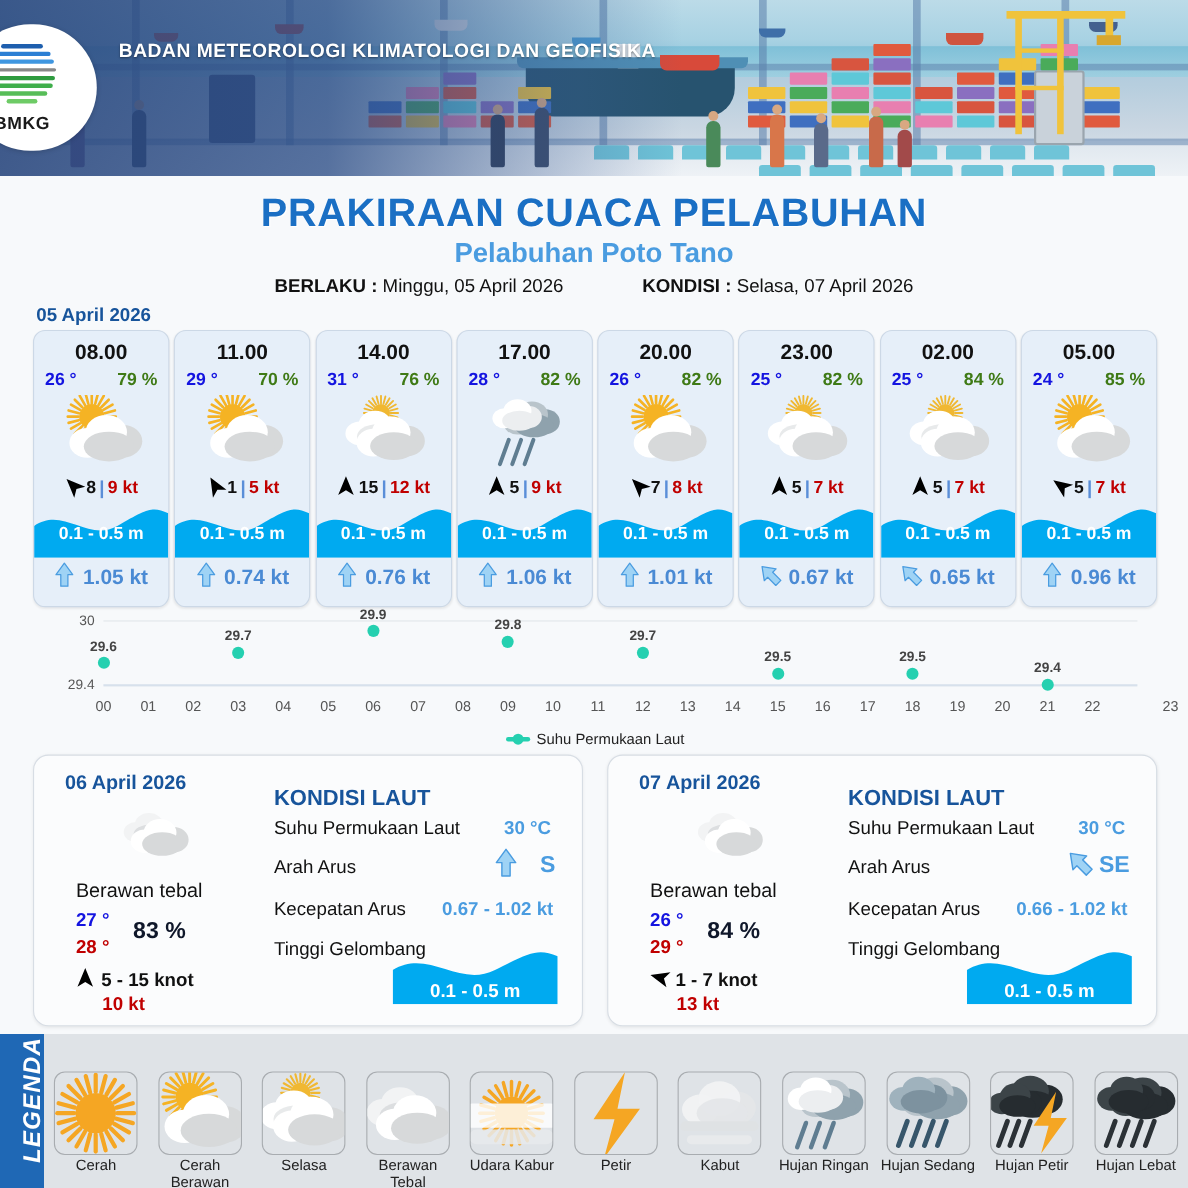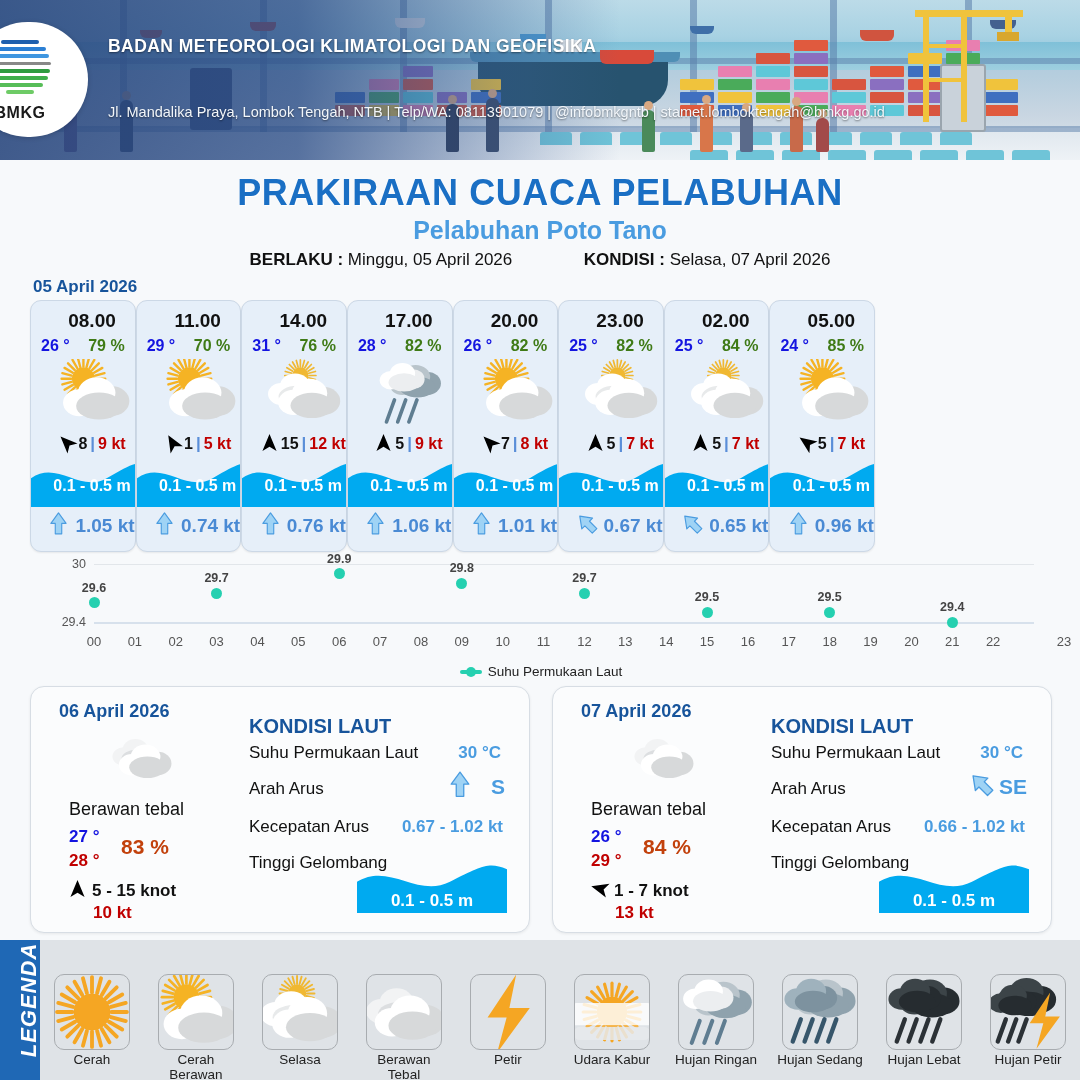--- a/index.html
+++ b/index.html
@@ -54,21 +54,21 @@
     font-size:36px;font-weight:bold;color:#1a6fc4;letter-spacing:.6px;
     text-shadow:1px 1px 0 rgba(255,255,255,.9);}
   .t2{position:absolute;left:0;top:216px;width:1080px;text-align:center;
     font-size:25px;font-weight:bold;color:#4a9ce0;}
   .t3{position:absolute;left:0;top:250px;width:1080px;text-align:center;font-size:17px;color:#111;}
   .t3 b{font-weight:bold;}
   .t3 .gap{display:inline-block;width:62px;}
   .dlabel{position:absolute;left:33px;top:277px;font-size:17px;font-weight:bold;color:#17549b;}
 
   
-  .cards{position:absolute;left:30px;top:300px;width:845px;height:250px;
+  .cards{position:absolute;left:30px;top:300px;width:1022px;height:250px;
     display:flex;justify-content:space-between;}
   .card{width:122px;height:250px;background:#e6eff9;border:1px solid #ccd8e6;border-radius:11px;
     position:relative;overflow:hidden;box-shadow:0 1px 2px rgba(0,0,0,.07);}
   .c-time{position:absolute;left:0;top:9px;width:122px;text-align:center;
     font-size:19px;font-weight:bold;color:#111;}
   .c-temp{position:absolute;left:10px;top:36px;font-size:16px;font-weight:bold;color:#1414e0;}
   .c-hum{position:absolute;right:10px;top:36px;font-size:16px;font-weight:bold;color:#3f7a16;}
   .c-icon{position:absolute;left:0;top:58px;width:122px;height:66px;}
   .c-wind{position:absolute;left:0;top:130px;width:122px;height:26px;
     display:flex;align-items:center;justify-content:center;gap:3px;}
@@ -102,21 +102,21 @@
   
   .days{position:absolute;left:30px;top:686px;width:1022px;height:245px;
     display:flex;justify-content:space-between;}
   .day{width:498px;height:245px;background:#fbfcfd;border:1px solid #d7dde4;border-radius:14px;
     position:relative;box-shadow:0 1px 3px rgba(0,0,0,.07);}
   .d-date{position:absolute;left:28px;top:14px;font-size:18px;font-weight:bold;color:#17549b;}
   .d-icon{position:absolute;left:60px;top:42px;width:100px;height:56px;}
   .d-cond{position:absolute;left:38px;top:112px;font-size:18px;color:#111;}
   .d-tmin{position:absolute;left:38px;top:140px;font-size:17px;font-weight:bold;color:#1414e0;}
   .d-tmax{position:absolute;left:38px;top:164px;font-size:17px;font-weight:bold;color:#c00000;}
-  .d-hum{position:absolute;left:90px;top:148px;font-size:21px;font-weight:bold;color:#c2410c;}
+  .d-hum{position:absolute;left:90px;top:148px;font-size:21px;font-weight:bold;color:#0f172a;}
   .d-wind{position:absolute;left:38px;top:192px;font-size:17px;font-weight:bold;color:#111;
     display:flex;align-items:center;gap:6px;}
   .d-gust{position:absolute;left:62px;top:216px;font-size:17px;font-weight:bold;color:#c00000;}
 
   .d-sea-t{position:absolute;left:218px;top:28px;font-size:20px;font-weight:bold;color:#17549b;}
   .d-r{position:absolute;left:218px;font-size:17px;color:#111;}
   .d-v{position:absolute;font-size:17px;font-weight:bold;color:#4a9ce0;}
   .d-wavebox{position:absolute;width:150px;height:52px;}
   .d-wavetxt{position:absolute;width:150px;text-align:center;font-size:17px;font-weight:bold;color:#fff;}
 
@@ -278,21 +278,20 @@
       <i style="top:28px;left:2px;width:62px;height:3px;background:#888;"></i>
       <i style="top:35px;left:3px;width:60px;background:#2e9b3f;"></i>
       <i style="top:42px;left:5px;width:56px;background:#3fae4b;"></i>
       <i style="top:49px;left:10px;width:46px;background:#57bd58;"></i>
       <i style="top:56px;left:19px;width:28px;background:#6ecb66;"></i>
     </div>
     <div class="logo-txt">BMKG</div>
   </div>
 
   <div class="hdr-l1">BADAN METEOROLOGI KLIMATOLOGI DAN GEOFISIKA</div>
-  <div class="hdr-l3">Jl. Mandalika Praya, Lombok Tengah, NTB | Telp/WA: 08113901079 | @infobmkgntb | stamet.lomboktengah@bmkg.go.id</div>
 </div>
 
 <div class="t1">PRAKIRAAN CUACA PELABUHAN</div>
 <div class="t2">Pelabuhan Poto Tano</div>
 <div class="t3">
   <b>BERLAKU :</b>
   <span>Minggu, 05 April 2026</span>
   <span class="gap"></span>
   <b>KONDISI :</b>
   <span>Selasa, 07 April 2026</span>
@@ -986,26 +985,20 @@
           <ellipse cx="31.82" cy="39.22" rx="20.720000000000002" ry="12.21" fill="#dcdee0" opacity="1"></ellipse>
             <ellipse cx="24.893600000000006" cy="47.212" rx="17.168" ry="14.163599999999999" fill="#ffffff" opacity="1"></ellipse>
           <ellipse cx="59.229600000000005" cy="45.495200000000004" rx="18.026399999999995" ry="15.451199999999998" fill="#d7d9da" opacity="1"></ellipse>
           <ellipse cx="42.92" cy="36.9112" rx="19.743199999999998" ry="16.3096" fill="#ffffff" opacity="1"></ellipse>
           <ellipse cx="45.495200000000004" cy="50.6456" rx="24.0352" ry="14.163599999999999" fill="#d7d9da" opacity="1"></ellipse>
           </svg></div>
                  <div class="leg-lbl">Berawan Tebal</div>
       </div>
       <div class="leg-it">
         <div class="leg-box"><svg viewBox="0 0 74 74" width="100%" height="100%">
-            <polygon points="45.1696,-0.4440000000000026 16.576,42.4464 35.6384,42.4464 26.1072,77.848 58.7856,32.9152 38.3616,32.9152" fill="#f5a623"></polygon>
-          </svg></div>
-                 <div class="leg-lbl">Petir</div>
-      </div>
-      <div class="leg-it">
-        <div class="leg-box"><svg viewBox="0 0 74 74" width="100%" height="100%">
             <circle cx="37" cy="37" r="15.140400000000001" fill="#f5a623"></circle>
             <line x1="53.1172" y1="37" x2="65.8156" y2="37" stroke="#f5a623" stroke-width="3.1746000000000003" stroke-linecap="round"></line>
             <line x1="52.56801972746617" y1="41.17143831372635" x2="64.83373224001528" y2="44.4580260760562" stroke="#f5a623" stroke-width="3.1746000000000003" stroke-linecap="round"></line>
             <line x1="50.957904637874556" y1="45.0586" x2="61.955041625290875" y2="51.407799999999995" stroke="#f5a623" stroke-width="3.1746000000000003" stroke-linecap="round"></line>
             <line x1="48.396581413739824" y1="48.396581413739824" x2="57.37570616395908" y2="57.37570616395908" stroke="#f5a623" stroke-width="3.1746000000000003" stroke-linecap="round"></line>
             <line x1="45.058600000000006" y1="50.957904637874556" x2="51.40780000000001" y2="61.955041625290875" stroke="#f5a623" stroke-width="3.1746000000000003" stroke-linecap="round"></line>
             <line x1="41.17143831372635" y1="52.56801972746617" x2="44.4580260760562" y2="64.83373224001528" stroke="#f5a623" stroke-width="3.1746000000000003" stroke-linecap="round"></line>
             <line x1="37" y1="53.1172" x2="37" y2="65.8156" stroke="#f5a623" stroke-width="3.1746000000000003" stroke-linecap="round"></line>
             <line x1="32.82856168627365" y1="52.56801972746617" x2="29.541973923943807" y2="64.83373224001528" stroke="#f5a623" stroke-width="3.1746000000000003" stroke-linecap="round"></line>
             <line x1="28.9414" y1="50.957904637874556" x2="22.592200000000005" y2="61.955041625290875" stroke="#f5a623" stroke-width="3.1746000000000003" stroke-linecap="round"></line>
@@ -1024,20 +1017,37 @@
             <line x1="48.396581413739824" y1="25.60341858626017" x2="57.37570616395907" y2="16.624293836040916" stroke="#f5a623" stroke-width="3.1746000000000003" stroke-linecap="round"></line>
             <line x1="50.95790463787455" y1="28.941399999999994" x2="61.95504162529086" y2="22.592199999999988" stroke="#f5a623" stroke-width="3.1746000000000003" stroke-linecap="round"></line>
             <line x1="52.56801972746617" y1="32.82856168627364" x2="64.83373224001527" y2="29.54197392394378" stroke="#f5a623" stroke-width="3.1746000000000003" stroke-linecap="round"></line>
             <rect x="-8.880000000000003" y="28.12" width="91.76" height="22.2" rx="10.360000000000001" fill="#ffffff" opacity=".82"></rect>
             <rect x="-1.480000000000004" y="51.8" width="76.96000000000001" height="13.32" rx="6.66" fill="#e8eaec" opacity=".85"></rect>
           </svg></div>
                  <div class="leg-lbl">Udara Kabur</div>
       </div>
       <div class="leg-it">
         <div class="leg-box"><svg viewBox="0 0 74 74" width="100%" height="100%">
+            <polygon points="45.1696,-0.4440000000000026 16.576,42.4464 35.6384,42.4464 26.1072,77.848 58.7856,32.9152 38.3616,32.9152" fill="#f5a623"></polygon>
+          </svg></div>
+                 <div class="leg-lbl">Petir</div>
+      </div>
+      <div class="leg-it">
+        <div class="leg-box"><svg viewBox="0 0 74 74" width="100%" height="100%">
+            <ellipse cx="19.5952" cy="33.744" rx="16.576000000000004" ry="13.675200000000002" fill="#f2f3f4" opacity="0.92"></ellipse>
+          <ellipse cx="52.7472" cy="32.086400000000005" rx="17.4048" ry="14.918400000000002" fill="#e4e6e8" opacity="0.92"></ellipse>
+          <ellipse cx="37" cy="23.7984" rx="19.062400000000004" ry="15.747200000000001" fill="#f2f3f4" opacity="0.92"></ellipse>
+          <ellipse cx="39.4864" cy="37.059200000000004" rx="23.206400000000006" ry="13.675200000000002" fill="#e4e6e8" opacity="0.92"></ellipse>
+            <rect x="1.480000000000004" y="44.4" width="71.03999999999999" height="8.879999999999999" rx="4.4399999999999995" fill="#dfe2e4"></rect>
+            <rect x="7.399999999999999" y="56.980000000000004" width="59.2" height="8.14" rx="4.07" fill="#e8eaec"></rect>
+          </svg></div>
+                 <div class="leg-lbl">Kabut</div>
+      </div>
+      <div class="leg-it">
+        <div class="leg-box"><svg viewBox="0 0 74 74" width="100%" height="100%">
             <ellipse cx="29.4816" cy="28.712" rx="14.207999999999998" ry="11.721599999999999" fill="#b9c4cb" opacity="1"></ellipse>
           <ellipse cx="57.8976" cy="27.2912" rx="14.918399999999998" ry="12.787199999999999" fill="#8fa2ad" opacity="1"></ellipse>
           <ellipse cx="44.4" cy="20.1872" rx="16.339199999999998" ry="13.497599999999998" fill="#b9c4cb" opacity="1"></ellipse>
           <ellipse cx="46.5312" cy="31.5536" rx="19.8912" ry="11.721599999999999" fill="#8fa2ad" opacity="1"></ellipse>
             <ellipse cx="16.546400000000002" cy="23.828" rx="12.432" ry="10.2564" fill="#ffffff" opacity="1"></ellipse>
           <ellipse cx="41.4104" cy="22.584799999999998" rx="13.0536" ry="11.188799999999999" fill="#eceef0" opacity="1"></ellipse>
           <ellipse cx="29.6" cy="16.3688" rx="14.2968" ry="11.8104" fill="#ffffff" opacity="1"></ellipse>
           <ellipse cx="31.4648" cy="26.3144" rx="17.4048" ry="10.2564" fill="#eceef0" opacity="1"></ellipse>
             <line x1="20.72" y1="45.879999999999995" x2="12.719999999999999" y2="67.88" stroke="#5f7d91" stroke-width="4.07" stroke-linecap="round"></line>
             <line x1="33.3" y1="45.879999999999995" x2="25.299999999999997" y2="67.88" stroke="#5f7d91" stroke-width="4.07" stroke-linecap="round"></line>
@@ -1057,46 +1067,46 @@
           <ellipse cx="30.073600000000003" cy="26.5808" rx="18.233600000000003" ry="10.744800000000001" fill="#7d929f" opacity="1"></ellipse>
             <line x1="17.759999999999998" y1="44.4" x2="9.759999999999998" y2="66.4" stroke="#37566b" stroke-width="4.4399999999999995" stroke-linecap="round"></line>
             <line x1="29.599999999999998" y1="44.4" x2="21.599999999999998" y2="66.4" stroke="#37566b" stroke-width="4.4399999999999995" stroke-linecap="round"></line>
             <line x1="41.44" y1="44.4" x2="33.44" y2="66.4" stroke="#37566b" stroke-width="4.4399999999999995" stroke-linecap="round"></line>
             <line x1="53.279999999999994" y1="44.4" x2="45.279999999999994" y2="66.4" stroke="#37566b" stroke-width="4.4399999999999995" stroke-linecap="round"></line>
           </svg></div>
                  <div class="leg-lbl">Hujan Sedang</div>
       </div>
       <div class="leg-it">
         <div class="leg-box"><svg viewBox="0 0 74 74" width="100%" height="100%">
+            <ellipse cx="19.980000000000004" cy="25.9" rx="14.8" ry="12.21" fill="#3c4448" opacity="1"></ellipse>
+          <ellipse cx="49.580000000000005" cy="24.419999999999998" rx="15.54" ry="13.32" fill="#262c30" opacity="1"></ellipse>
+          <ellipse cx="35.52" cy="17.02" rx="17.02" ry="14.06" fill="#3c4448" opacity="1"></ellipse>
+          <ellipse cx="37.74" cy="28.86" rx="20.720000000000002" ry="12.21" fill="#262c30" opacity="1"></ellipse>
+            <ellipse cx="9.767999999999999" cy="28.12" rx="11.840000000000002" ry="9.768" fill="#3c4448" opacity="1"></ellipse>
+          <ellipse cx="33.448" cy="26.936" rx="12.432" ry="10.656" fill="#262c30" opacity="1"></ellipse>
+          <ellipse cx="22.2" cy="21.016" rx="13.616000000000001" ry="11.248000000000001" fill="#3c4448" opacity="1"></ellipse>
+          <ellipse cx="23.976" cy="30.488" rx="16.576000000000004" ry="9.768" fill="#262c30" opacity="1"></ellipse>
+            <line x1="14.8" y1="44.4" x2="6.800000000000001" y2="66.4" stroke="#2b3136" stroke-width="4.4399999999999995" stroke-linecap="round"></line>
+            <line x1="25.160000000000004" y1="44.4" x2="17.160000000000004" y2="66.4" stroke="#2b3136" stroke-width="4.4399999999999995" stroke-linecap="round"></line>
+            <line x1="35.52" y1="44.4" x2="27.520000000000003" y2="66.4" stroke="#2b3136" stroke-width="4.4399999999999995" stroke-linecap="round"></line>
+            <polygon points="59.1408,17.537999999999993 38.628,48.3072 52.303200000000004,48.3072 45.4656,73.70400000000001 68.9088,41.4696 54.2568,41.4696" fill="#f5a623"></polygon>
+          </svg></div>
+                 <div class="leg-lbl">Hujan Petir</div>
+      </div>
+      <div class="leg-it">
+        <div class="leg-box"><svg viewBox="0 0 74 74" width="100%" height="100%">
             <ellipse cx="27.380000000000003" cy="27.38" rx="14.8" ry="12.21" fill="#3c4448" opacity="1"></ellipse>
           <ellipse cx="56.980000000000004" cy="25.9" rx="15.54" ry="13.32" fill="#262c30" opacity="1"></ellipse>
           <ellipse cx="42.92" cy="18.5" rx="17.02" ry="14.06" fill="#3c4448" opacity="1"></ellipse>
           <ellipse cx="45.14" cy="30.34" rx="20.720000000000002" ry="12.21" fill="#262c30" opacity="1"></ellipse>
             <ellipse cx="14.4448" cy="23.976" rx="13.024000000000001" ry="10.744800000000001" fill="#3c4448" opacity="1"></ellipse>
           <ellipse cx="40.4928" cy="22.6736" rx="13.6752" ry="11.7216" fill="#262c30" opacity="1"></ellipse>
           <ellipse cx="28.12" cy="16.1616" rx="14.977600000000002" ry="12.372800000000002" fill="#3c4448" opacity="1"></ellipse>
           <ellipse cx="30.073600000000003" cy="26.5808" rx="18.233600000000003" ry="10.744800000000001" fill="#262c30" opacity="1"></ellipse>
             <line x1="17.759999999999998" y1="44.4" x2="9.759999999999998" y2="66.4" stroke="#2b3136" stroke-width="4.4399999999999995" stroke-linecap="round"></line>
             <line x1="29.599999999999998" y1="44.4" x2="21.599999999999998" y2="66.4" stroke="#2b3136" stroke-width="4.4399999999999995" stroke-linecap="round"></line>
             <line x1="41.44" y1="44.4" x2="33.44" y2="66.4" stroke="#2b3136" stroke-width="4.4399999999999995" stroke-linecap="round"></line>
             <line x1="53.279999999999994" y1="44.4" x2="45.279999999999994" y2="66.4" stroke="#2b3136" stroke-width="4.4399999999999995" stroke-linecap="round"></line>
           </svg></div>
                  <div class="leg-lbl">Hujan Lebat</div>
       </div>
-      <div class="leg-it">
-        <div class="leg-box"><svg viewBox="0 0 74 74" width="100%" height="100%">
-            <ellipse cx="19.980000000000004" cy="25.9" rx="14.8" ry="12.21" fill="#3c4448" opacity="1"></ellipse>
-          <ellipse cx="49.580000000000005" cy="24.419999999999998" rx="15.54" ry="13.32" fill="#262c30" opacity="1"></ellipse>
-          <ellipse cx="35.52" cy="17.02" rx="17.02" ry="14.06" fill="#3c4448" opacity="1"></ellipse>
-          <ellipse cx="37.74" cy="28.86" rx="20.720000000000002" ry="12.21" fill="#262c30" opacity="1"></ellipse>
-            <ellipse cx="9.767999999999999" cy="28.12" rx="11.840000000000002" ry="9.768" fill="#3c4448" opacity="1"></ellipse>
-          <ellipse cx="33.448" cy="26.936" rx="12.432" ry="10.656" fill="#262c30" opacity="1"></ellipse>
-          <ellipse cx="22.2" cy="21.016" rx="13.616000000000001" ry="11.248000000000001" fill="#3c4448" opacity="1"></ellipse>
-          <ellipse cx="23.976" cy="30.488" rx="16.576000000000004" ry="9.768" fill="#262c30" opacity="1"></ellipse>
-            <line x1="14.8" y1="44.4" x2="6.800000000000001" y2="66.4" stroke="#2b3136" stroke-width="4.4399999999999995" stroke-linecap="round"></line>
-            <line x1="25.160000000000004" y1="44.4" x2="17.160000000000004" y2="66.4" stroke="#2b3136" stroke-width="4.4399999999999995" stroke-linecap="round"></line>
-            <line x1="35.52" y1="44.4" x2="27.520000000000003" y2="66.4" stroke="#2b3136" stroke-width="4.4399999999999995" stroke-linecap="round"></line>
-            <polygon points="59.1408,17.537999999999993 38.628,48.3072 52.303200000000004,48.3072 45.4656,73.70400000000001 68.9088,41.4696 54.2568,41.4696" fill="#f5a623"></polygon>
-          </svg></div>
-                 <div class="leg-lbl">Hujan Petir</div>
-      </div>
     </div>
 </div>
 
 </body></html>

